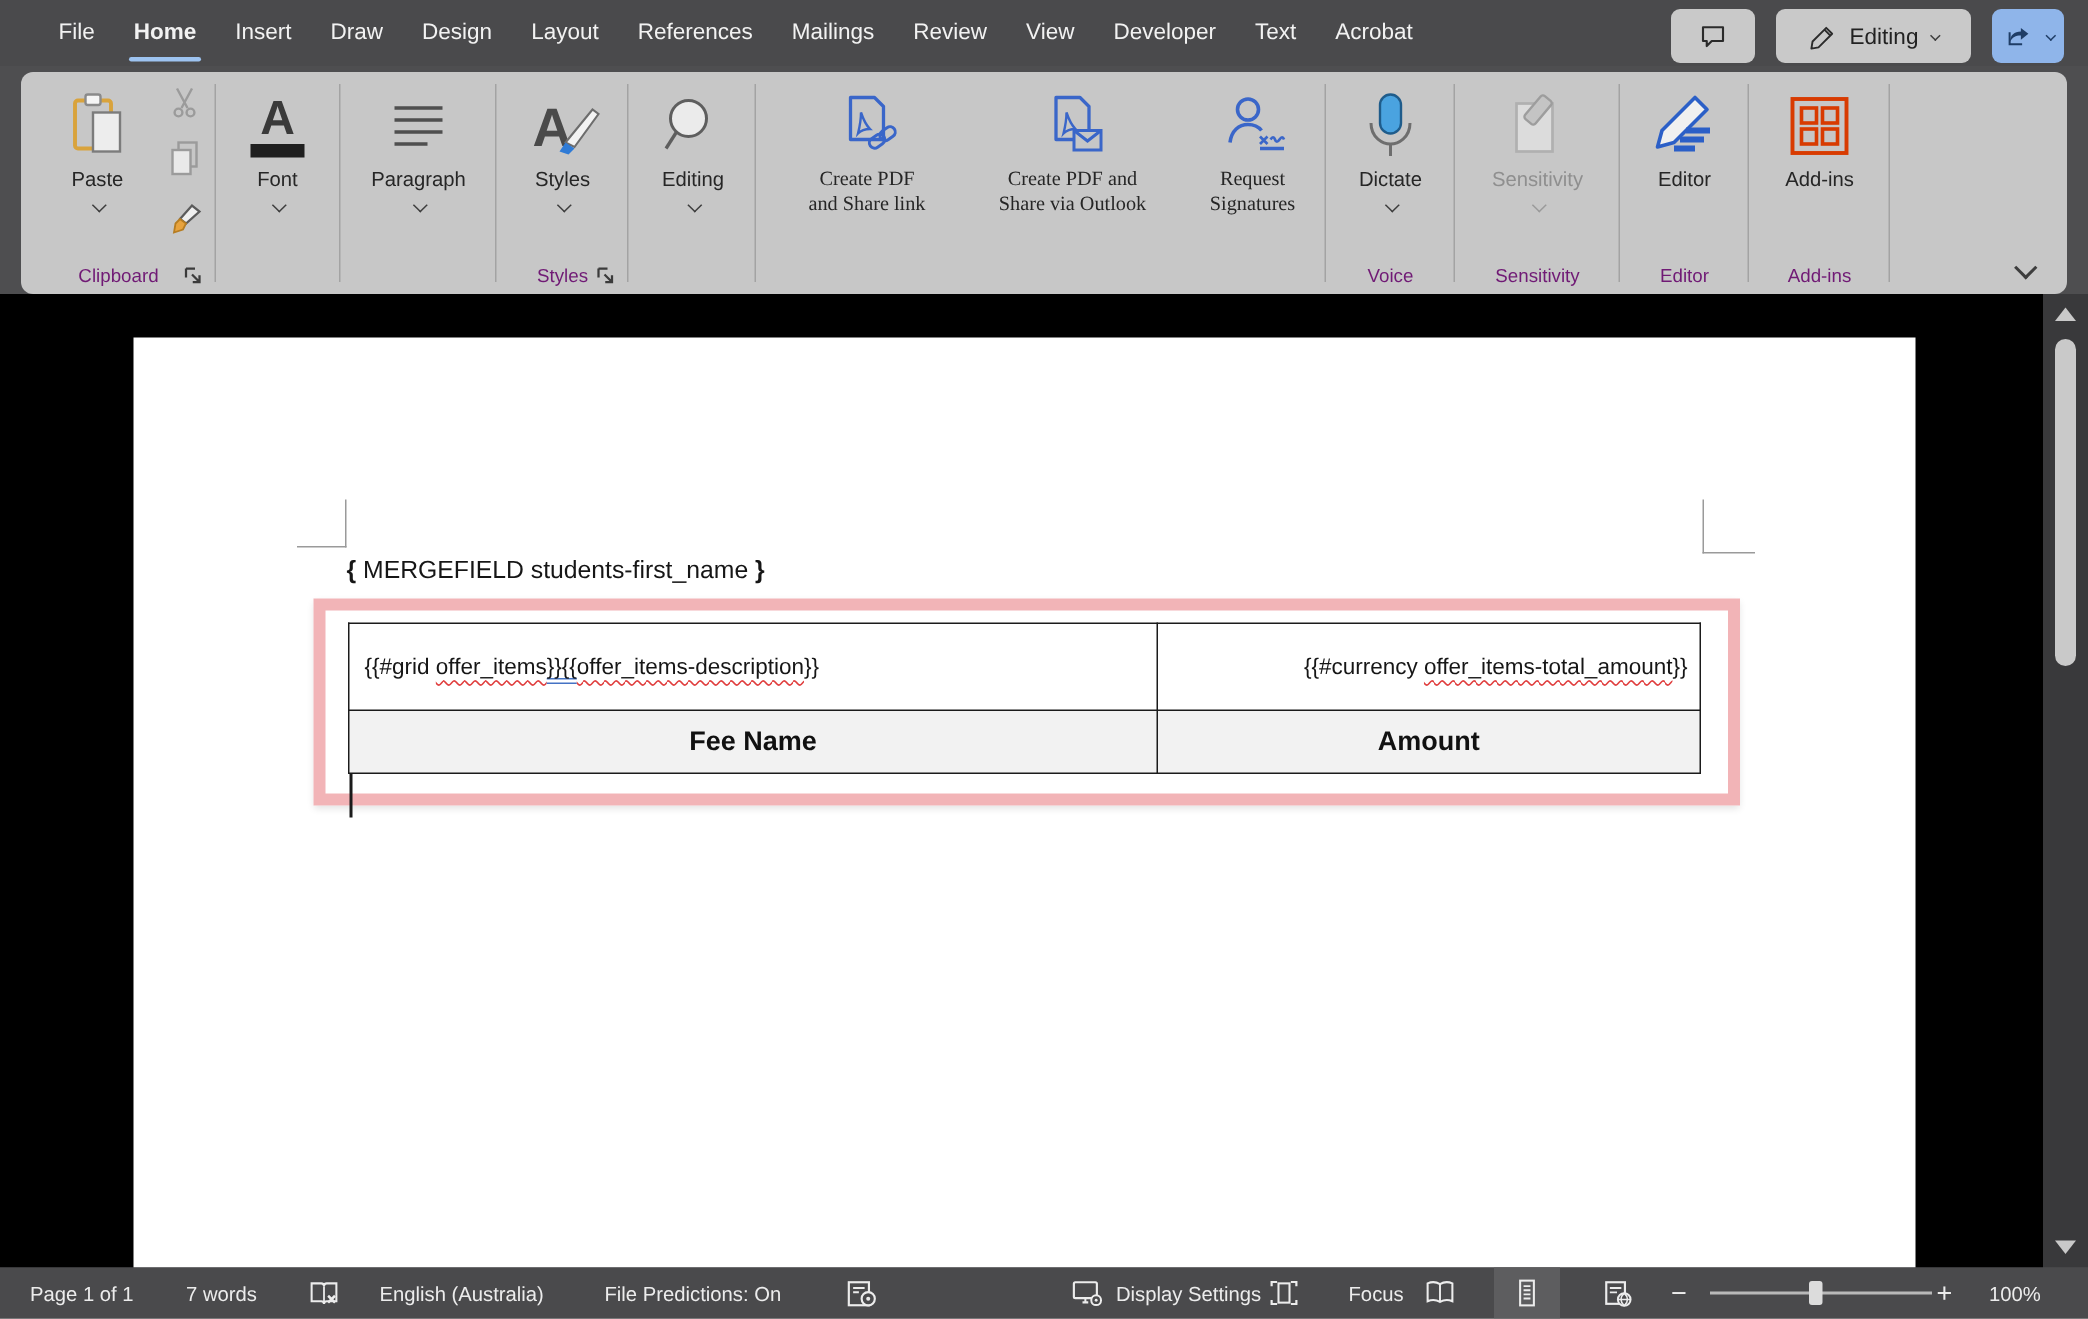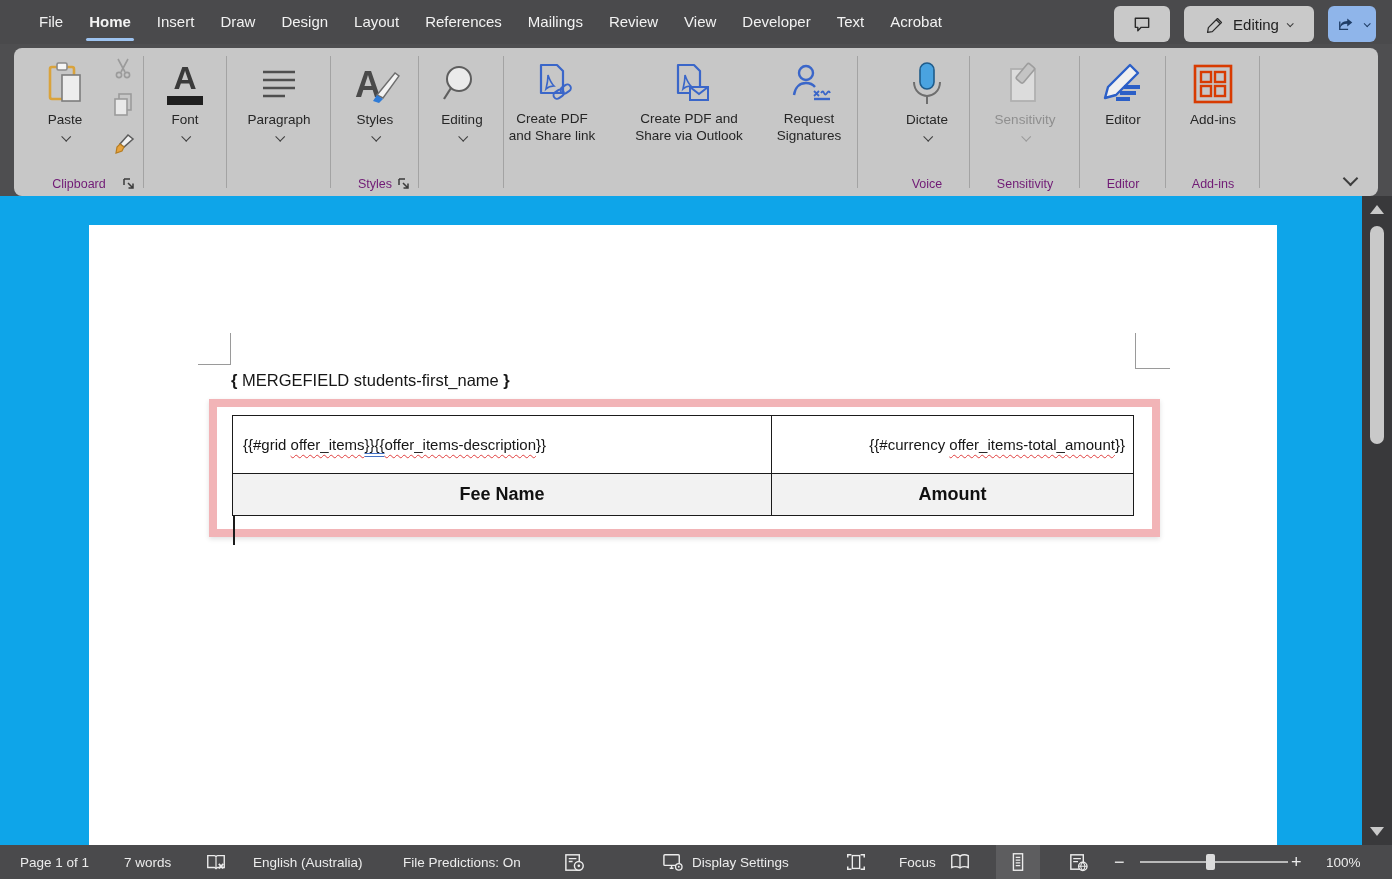--- a/index.html
+++ b/index.html
@@ -32,21 +32,21 @@
   .blabel2 { font-size:13.5px; color:#262626; line-height:17px; text-align:center; white-space:nowrap; }
   .bchev { margin-top:7px; }
   .gray-txt { color:#8f8f8f !important; }
   .gray-chev { border-color:#9a9a9a !important; }
   .launcher { position:absolute; bottom:5px; right:8px; width:14px; height:14px; }
   .fontA { font-size:32px; font-weight:bold; color:#3a3a3a; line-height:30px; }
   .fontbar { width:36px; height:9px; background:#1f1f1f; margin-top:3px; }
   .collapse-chev { position:absolute; right:22px; bottom:12px; width:11px; height:11px; border-right:2px solid #3d3d3d; border-bottom:2px solid #3d3d3d; transform:rotate(45deg); }
 
   
-  .docarea { position:absolute; left:0; top:196px; width:1362px; height:649px; background:#0ea5e9; overflow:hidden; }
+  .docarea { position:absolute; left:0; top:196px; width:1362px; height:649px; background:#000000; overflow:hidden; }
   .page { position:absolute; left:89px; top:29px; width:1188px; height:640px; background:#ffffff; }
   .corner-mark-left { position:absolute; left:109px; top:108px; width:33px; height:32px; border-right:1px solid #9a9a9a; border-bottom:1px solid #9a9a9a; }
   .corner-mark-right { position:absolute; left:1046px; top:108px; width:35px; height:36px; border-left:1px solid #9a9a9a; border-bottom:1px solid #9a9a9a; }
   .mergefield { position:absolute; left:142px; top:146px; font-size:16.5px; color:#161616; }
   .mergefield .brace { font-weight:bold; }
   .highlight-box { position:absolute; left:120px; top:174px; width:951px; height:138px; border:8px solid #f2b4b7; background:#fff; box-shadow:0 2px 5px rgba(0,0,0,0.12); }
   .mtable { position:absolute; left:15px; top:8px; width:901px; border-collapse:collapse; table-layout:fixed; }
   .mtable th, .mtable td { border:1px solid #1b1b1b; }
   .mtable th { height:42px; background:#f2f2f2; font-size:18px; font-weight:bold; color:#111; text-align:center; }
   .mtable td { height:58px; font-size:15px; color:#161616; vertical-align:middle; }
@@ -219,21 +219,21 @@
             <circle cx="19" cy="17" r="12" fill="#ebebeb" stroke="#5e5e5e" stroke-width="2"></circle>
             <path d="M11 26L4 37" stroke="#5e5e5e" stroke-width="2.2"></path>
           </svg>
       </div>
       <span class="blabel">Editing</span>
       <span class="chev bchev"></span>
     </div>
     <div class="gsep"></div>
   </div>
 
-  <div class="rgroup" style="left:464px;width:380px;">
+  <div class="rgroup" style="left:490px;width:380px;font-family:Liberation Serif, serif;">
     <div class="bigbtn" style="left:14px;width:120px;">
       <div class="iconslot">
         <svg width="46" height="46" viewBox="0 0 46 46">
           <path d="M12 4h16l6 6v22H12z" fill="none" stroke="#3a66c9" stroke-width="2.2" stroke-linejoin="round"></path>
           <path d="M19 14c2 6 4 9 6 11-3 0-6 1-8 3 1-4 2-9 2-14z" fill="none" stroke="#3a66c9" stroke-width="1.6"></path>
           <rect x="24" y="30" width="11" height="7" rx="3.5" fill="none" stroke="#3a66c9" stroke-width="2" transform="rotate(-35 29 33)"></rect>
           <rect x="31" y="25" width="11" height="7" rx="3.5" fill="none" stroke="#3a66c9" stroke-width="2" transform="rotate(-35 36 28)"></rect>
         </svg>
       </div>
       <span class="blabel2">Create PDF</span>
@@ -393,21 +393,21 @@
     <span class="sb-ic">
       <svg width="23" height="23" viewBox="0 0 24 24">
           <rect x="3" y="4" width="14" height="16" fill="none" stroke="#ececec" stroke-width="1.5"></rect>
           <path d="M6 8h8M6 11h4" stroke="#ececec" stroke-width="1.4"></path>
           <circle cx="16.5" cy="15.5" r="4.6" fill="#4a4a4c" stroke="#ececec" stroke-width="1.5"></circle>
           <circle cx="16.5" cy="15.5" r="1.4" fill="#ececec"></circle>
         </svg>
     </span>
   </div>
 
-  <div class="sb-item" style="left:662px;">
+  <div class="sb-item" style="left:714px;">
     <span class="sb-ic">
       <svg width="23" height="23" viewBox="0 0 24 24">
           <rect x="2" y="4" width="16" height="11" rx="1" fill="none" stroke="#ececec" stroke-width="1.5"></rect>
           <path d="M8 18h4M10 15v3" stroke="#ececec" stroke-width="1.4"></path>
           <circle cx="17.5" cy="16.5" r="3.4" fill="#4a4a4c" stroke="#ececec" stroke-width="1.4"></circle>
           <circle cx="17.5" cy="16.5" r="1" fill="#ececec"></circle>
         </svg>
     </span>
     <span>Display Settings</span>
   </div>

